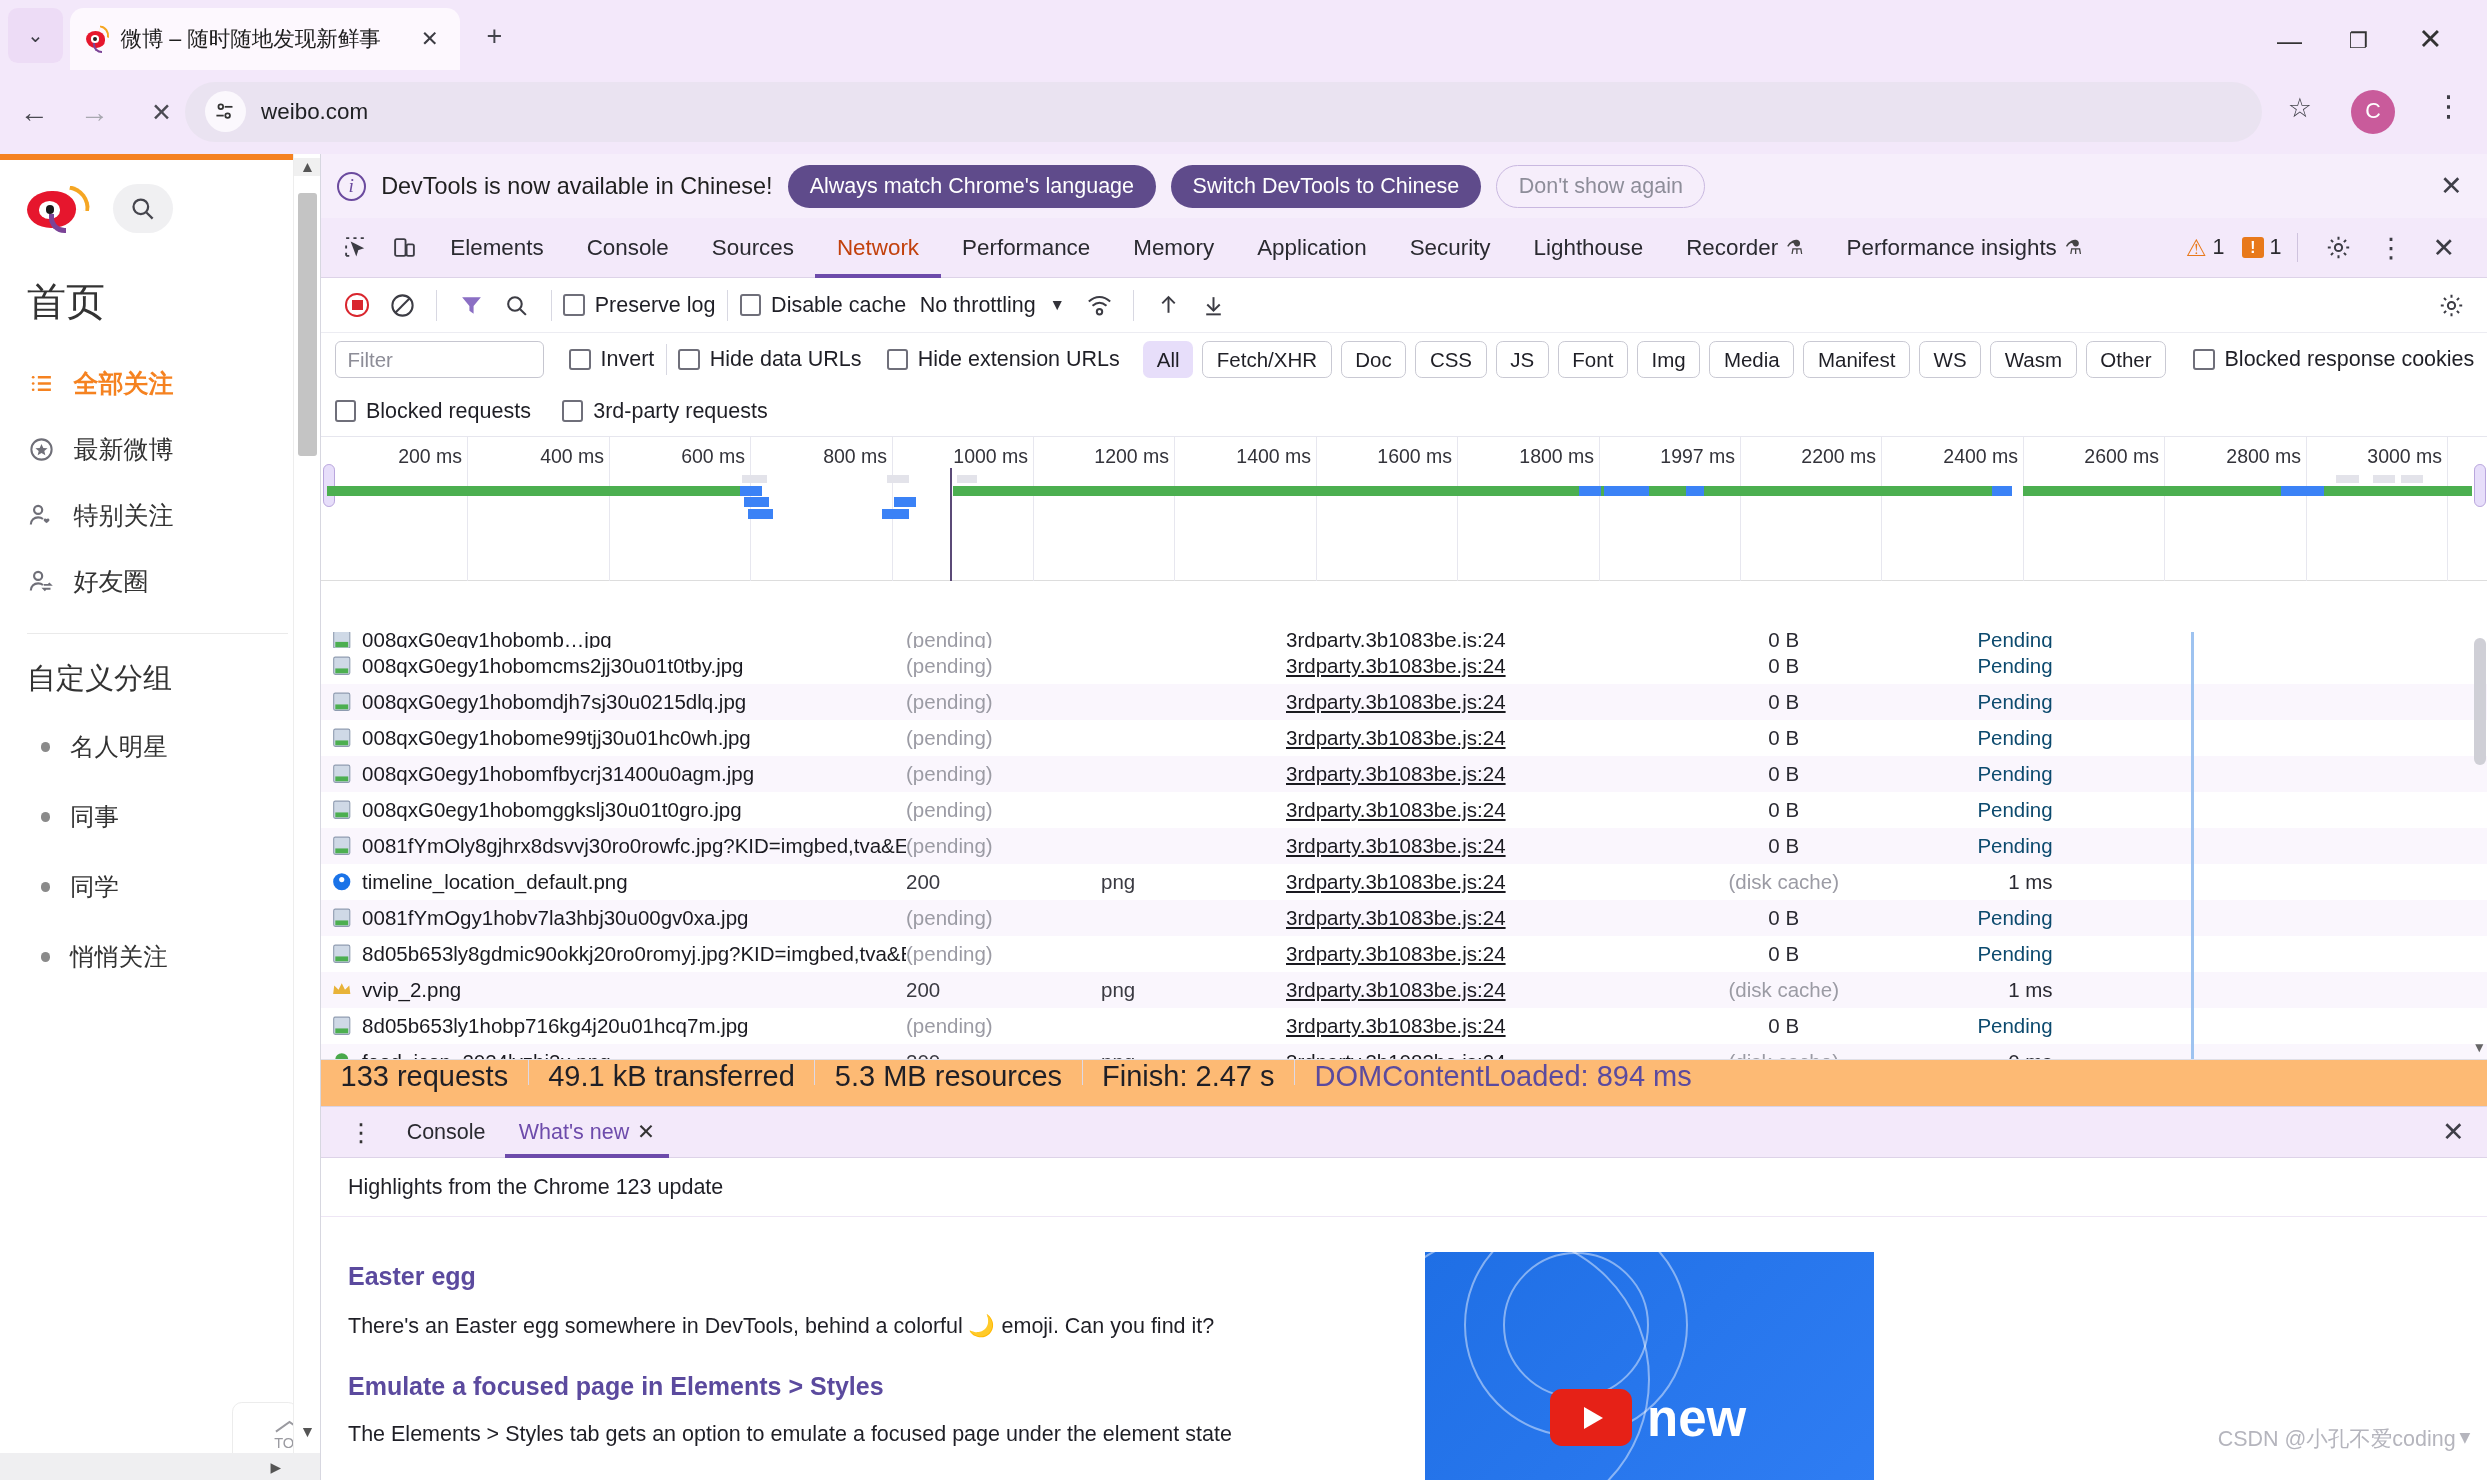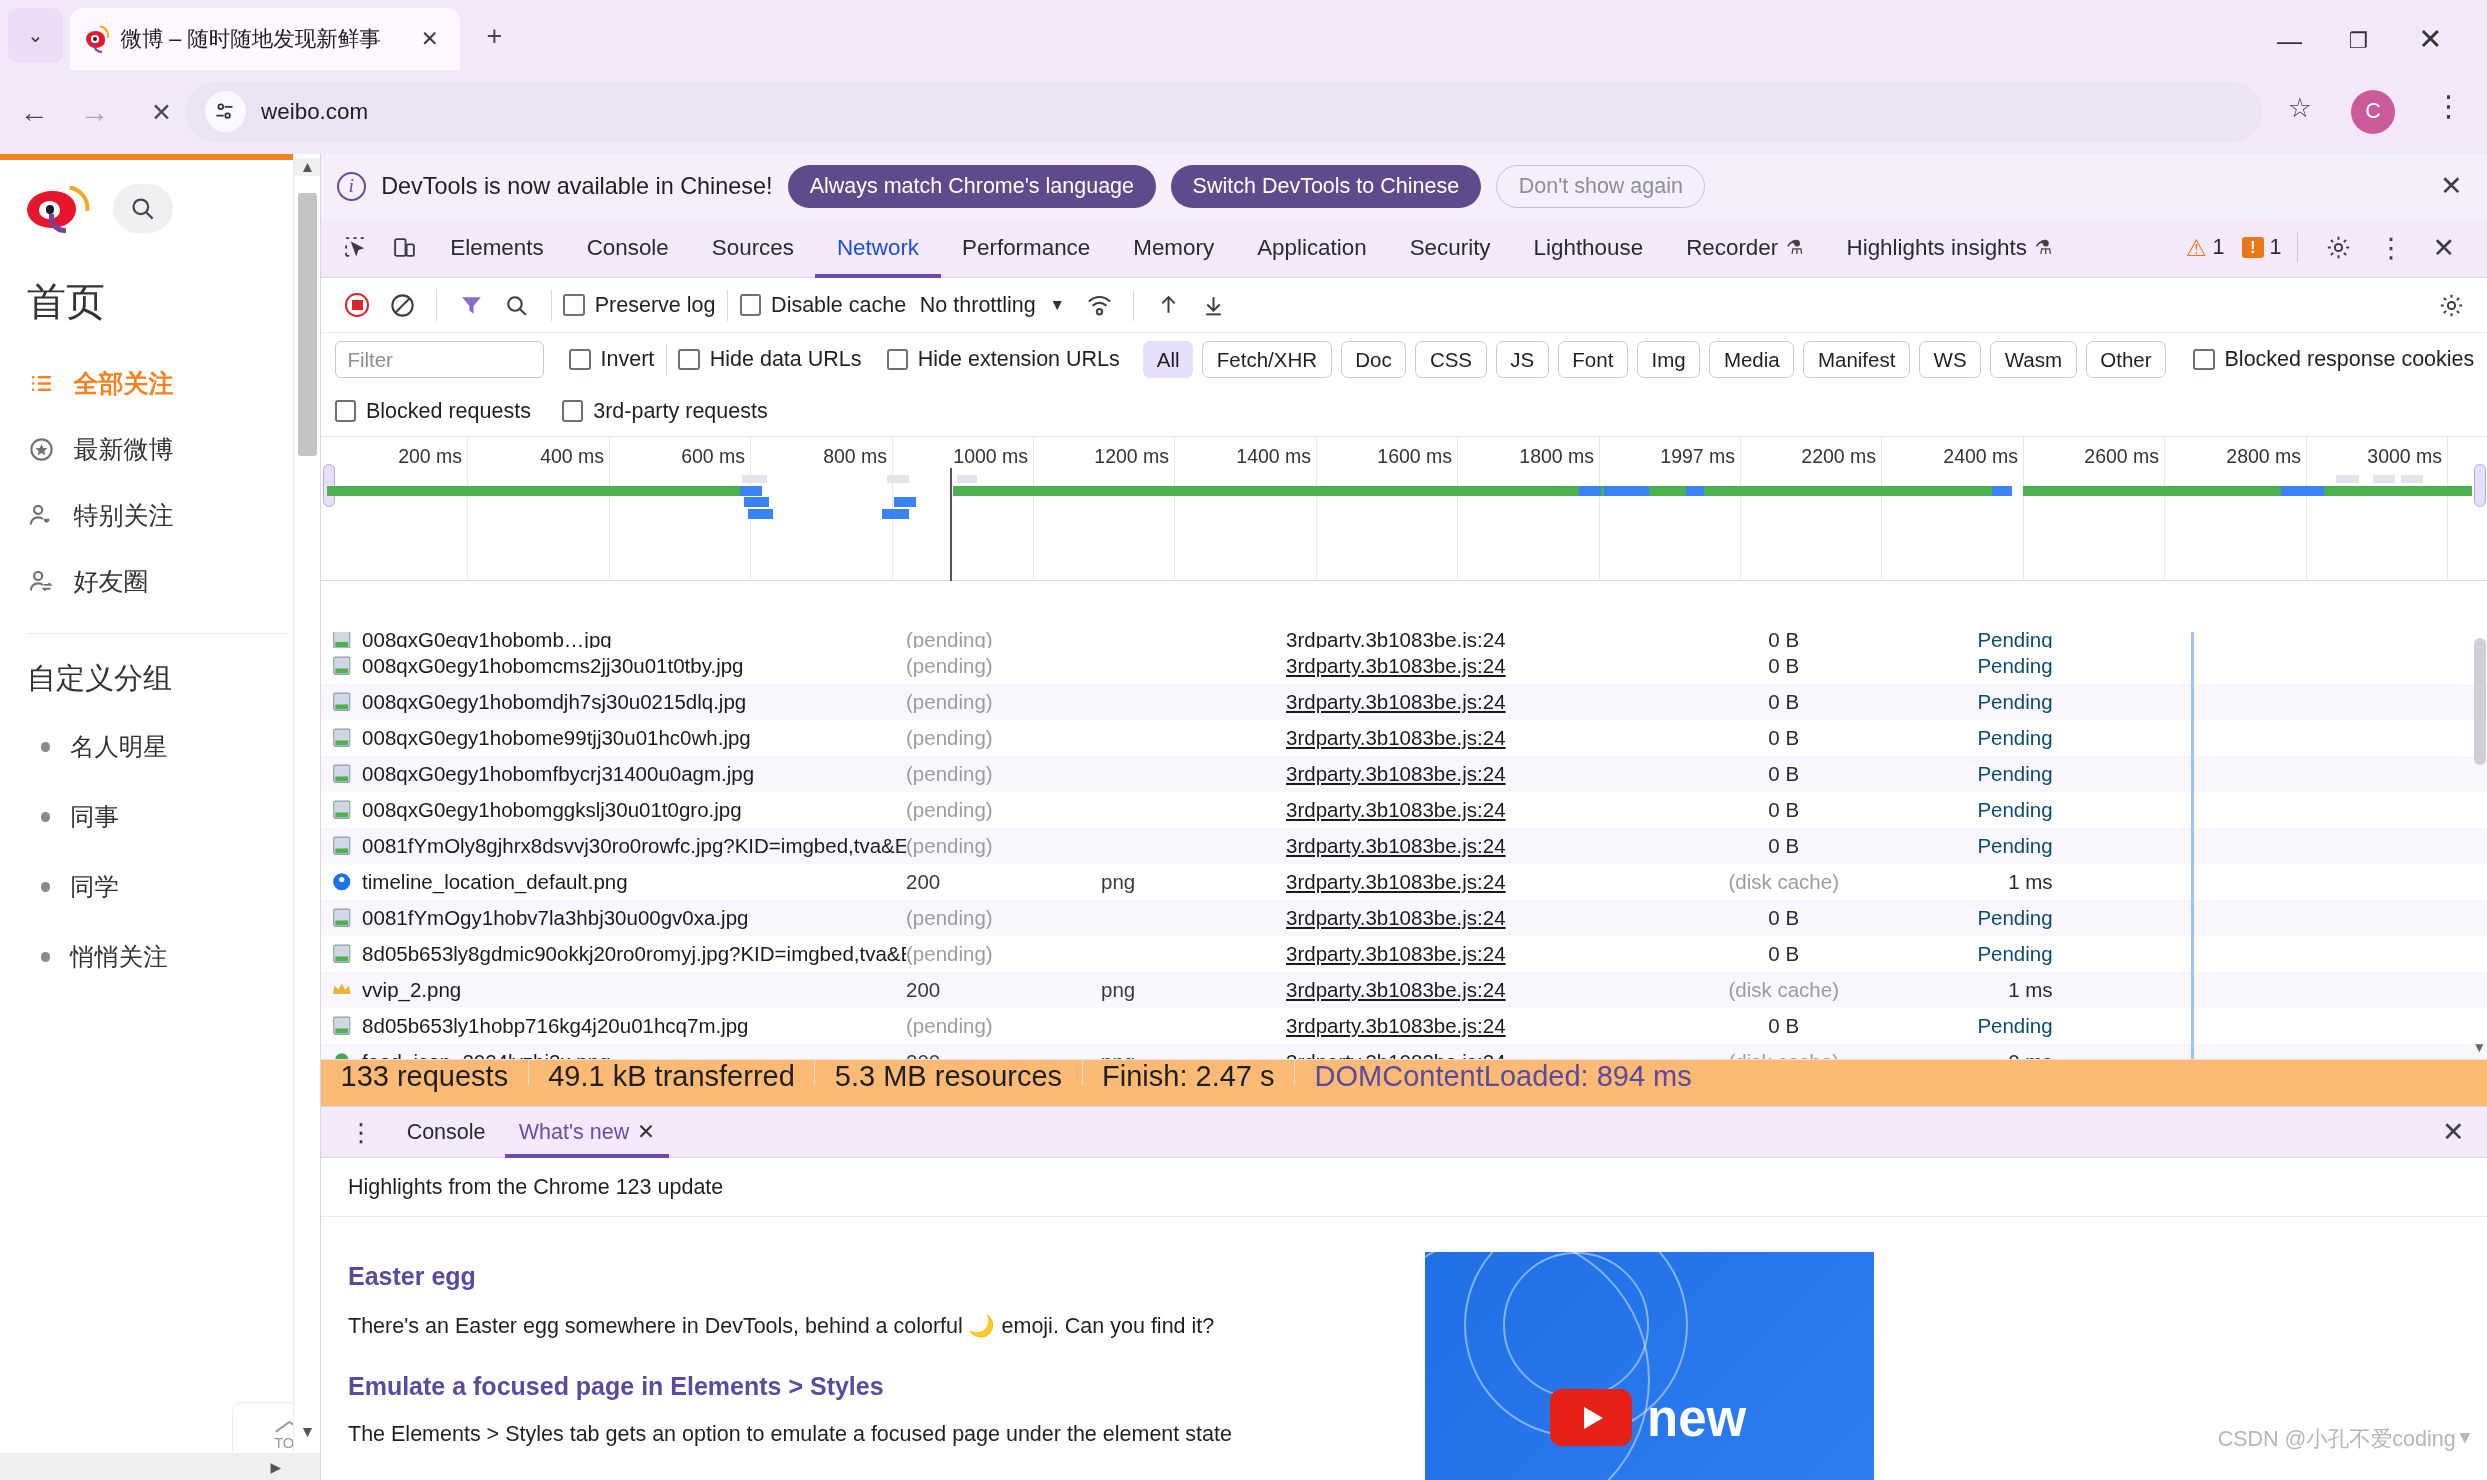--- a/index.html
+++ b/index.html
@@ -192,21 +192,21 @@
     gap:0; padding:0 9.8px; flex:0 0 60px; border-bottom:1px solid #ddd3e8;
   }
   .dt-iconbtn {
     width:49px; height:47px; display:flex; align-items:center; justify-content:center;
     color:#3c3c44;
   }
   .dt-tab {
     padding:0 21.5px; height:60px; display:flex; align-items:center;
     font-size:22.4px; color:#2a2a30; white-space:nowrap;
   }
-  .dt-tab.active { color:#1d4ed8; box-shadow: inset 0 -3.9px 0 #6d4bab; }
+  .dt-tab.active { color:#c2410c; box-shadow: inset 0 -3.9px 0 #6d4bab; }
   .flask { font-size:19.5px; margin-left:7.8px; color:#444; }
   .dt-right { margin-left:auto; display:flex; align-items:center; gap:3.9px; padding-right:9.8px;}
   .warn-badge { display:flex; align-items:center; gap:5.9px; font-size:21.5px; color:#2b2b30;}
   .tri { color:#e8791a; font-size:23.4px; }
   .err-sq { width:21.5px; height:21.5px; background:#e8791a; color:#fff; font-size:15.6px;
     display:flex; align-items:center; justify-content:center; border-radius:2.9px; font-weight:bold;}
   .vline { width:1px; height:29px; background:#cfc3de; margin:0 11.7px; }
 
   .dt-toolbar1 {
     height:55px; background:#fff; display:flex; align-items:center;
@@ -481,21 +481,21 @@
       <span class="dt-tab">Performance</span>
       <span class="dt-tab">Memory</span>
       <span class="dt-tab">Application</span>
       <span class="dt-tab">Security</span>
       <span class="dt-tab">Lighthouse</span>
       <span class="dt-tab">
         <span>Recorder</span>
         <span class="flask">⚗</span>
       </span>
       <span class="dt-tab">
-        <span>Highlights insights</span>
+        <span>Performance insights</span>
         <span class="flask">⚗</span>
       </span>
 
       <span class="dt-right">
         <span class="warn-badge">
           <span class="tri">⚠</span>
           <span>1</span>
         </span>
         <span class="warn-badge" style="margin-left:13.7px">
           <span class="err-sq">!</span>

